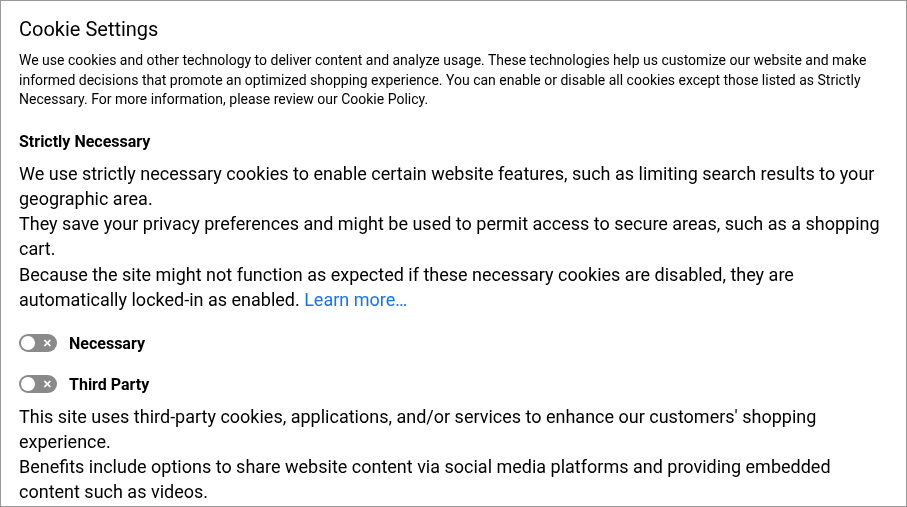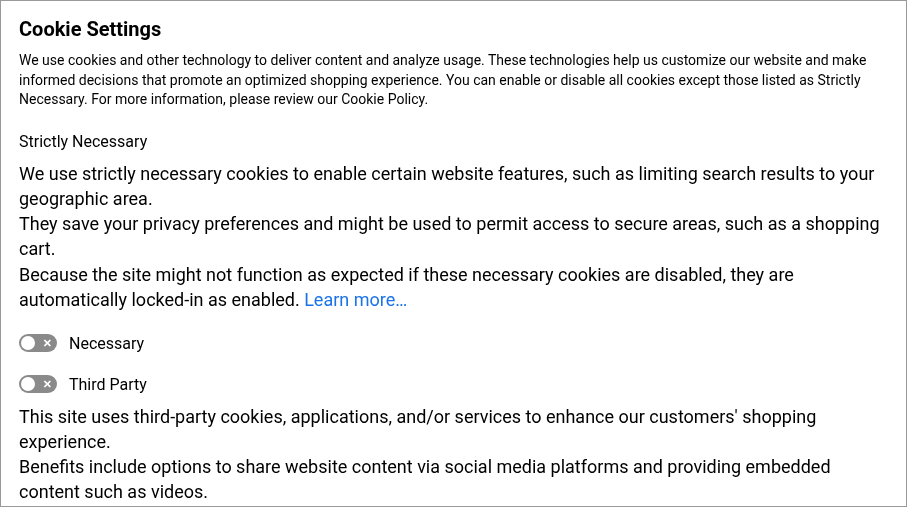--- a/index.html
+++ b/index.html
@@ -11,40 +11,40 @@
       font-family: -apple-system, BlinkMacSystemFont, "Segoe UI", Roboto, Helvetica, Arial, sans-serif;
       background: #fff;
       width: 907px;
       height: 507px;
       border: 1px solid #999;
       padding: 16px 18px;
       color: #000;
     }
     h1 {
       font-size: 20px;
-      font-weight: 700;
+      font-weight: 400;
       margin-bottom: 10px;
     }
     .intro {
       font-size: 14px;
       line-height: 1.4;
       margin-bottom: 22px;
     }
     .section {
       margin-bottom: 22px;
     }
     .section-header {
       display: flex;
       align-items: center;
       gap: 12px;
       margin-bottom: 10px;
     }
     h2 {
       font-size: 16px;
-      font-weight: 400;
+      font-weight: 700;
     }
     .section-body {
       font-size: 18px;
       line-height: 1.4;
     }
     .learn-more {
       color: #1a73e8;
       text-decoration: none;
       cursor: pointer;
     }

